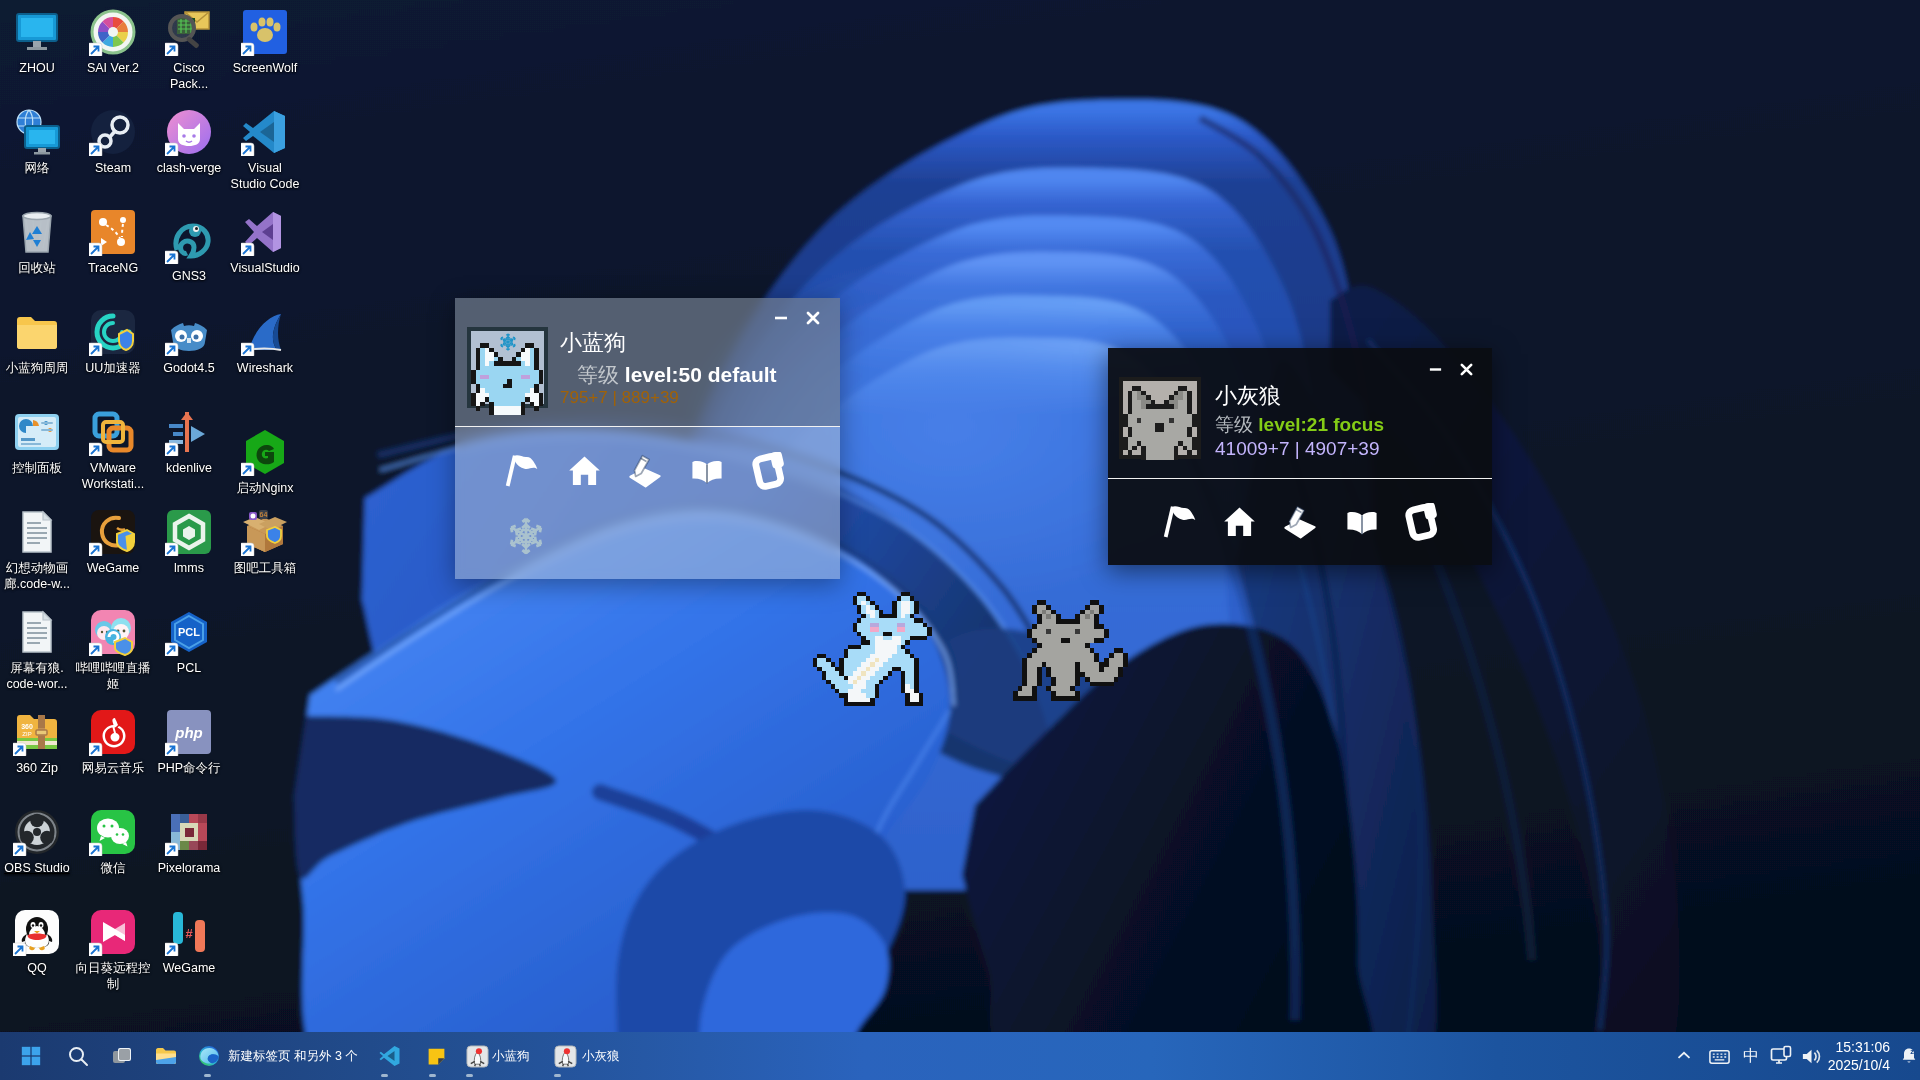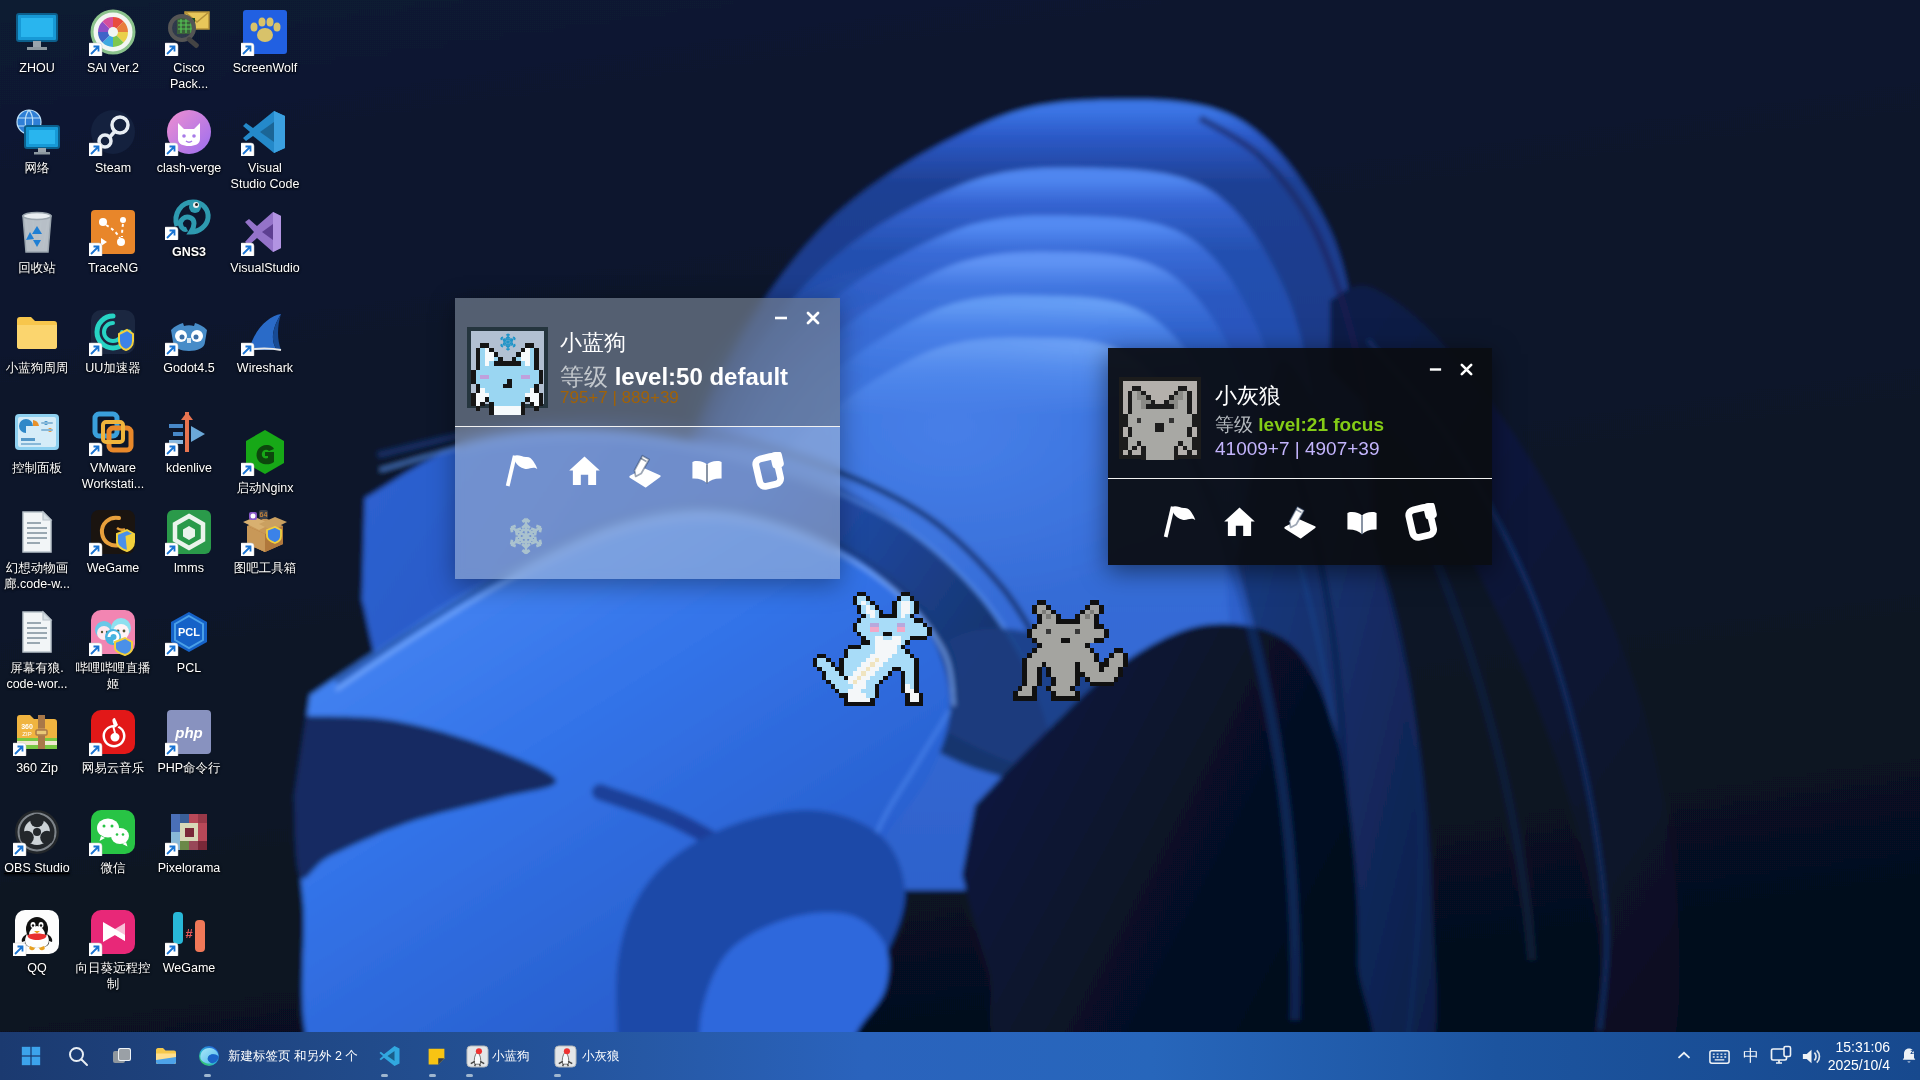--- a/index.html
+++ b/index.html
@@ -280,21 +280,21 @@
           <circle cx="32" cy="34" r="4" fill="#fff"></circle>
           <path d="M 17 17 Q 26 22 31 30 M 34 16 Q 33 22 33 29" stroke="#fff" stroke-width="2" fill="none" stroke-dasharray="3 3"></path>
           <path d="M 12 30 l 6 4 l -6 4 Z" fill="#fff"></path>
           <g>
             <rect x="-2" y="35" width="15" height="15" rx="3" fill="#fff" stroke="#c8c8c8" stroke-width="0.5"></rect>
             <path d="M 2 46 L 9 39 M 4.5 38.5 L 9.5 38.5 L 9.5 43.5" stroke="#1973d2" stroke-width="1.8" fill="none"></path>
           </g>
         </svg></div>
       <div class="lbl">TraceNG</div>
     </div>
-<div class="icon" style="left:151px;top:192px;font-weight:bold;">
+<div class="icon" style="left:151px;top:216px;">
       <div class="img"><svg width="48" height="48" viewBox="0 0 48 48">
           <path d="M 12 34 C 8 22 16 10 28 10 C 38 10 44 18 43 26 C 42 34 34 40 26 40 C 30 34 30 28 26 26 C 20 23 14 28 16 34 C 17 37 20 38 22 37" fill="none" stroke="#2e9ab0" stroke-width="5"></path>
           <circle cx="30" cy="15" r="6" fill="#2e9ab0"></circle>
           <circle cx="31" cy="13" r="3" fill="#f0f0f0"></circle>
           <circle cx="31.5" cy="12.5" r="1.5" fill="#222"></circle>
           <g>
             <rect x="-2" y="35" width="15" height="15" rx="3" fill="#fff" stroke="#c8c8c8" stroke-width="0.5"></rect>
             <path d="M 2 46 L 9 39 M 4.5 38.5 L 9.5 38.5 L 9.5 43.5" stroke="#1973d2" stroke-width="1.8" fill="none"></path>
           </g>
         </svg></div>
@@ -779,21 +779,21 @@
             <rect x="18" y="63" width="4.5" height="4.5" fill="#161616"></rect>
             <rect x="22.5" y="63" width="27" height="4.5" fill="#f6fafc"></rect>
             <rect x="49.5" y="63" width="4.5" height="4.5" fill="#161616"></rect>
             <rect x="63" y="63" width="4.5" height="4.5" fill="#161616"></rect>
             <rect x="18" y="67.5" width="4.5" height="4.5" fill="#161616"></rect>
             <rect x="22.5" y="67.5" width="27" height="4.5" fill="#f6fafc"></rect>
             <rect x="49.5" y="67.5" width="4.5" height="4.5" fill="#161616"></rect>
           </svg></div>
   </div>
   <div style="position:absolute;left:105px;top:30px;font-size:22px;color:#fff;">小蓝狗</div>
-  <div style="position:absolute;left:105px;top:63px;font-size:24px;color:#c3c8cd;">等级 <b style="color:#fff;">level:50 default</b></div>
+  <div style="position:absolute;left:122px;top:63px;font-size:21px;color:#c3c8cd;">等级 <b style="color:#fff;">level:50 default</b></div>
   <div style="position:absolute;left:105px;top:90px;font-size:17px;color:#a16207;">795+7 | 889+39</div>
   <div class="pw-btn" style="left:318px;top:12px;"><svg width="16" height="16" viewBox="0 0 16 16">
           <path d="M 2 8 L 14 8" stroke="#fff" stroke-width="2.6"></path>
         </svg></div>
   <div class="pw-btn" style="left:350px;top:12px;"><svg width="16" height="16" viewBox="0 0 16 16">
           <path d="M 3 3 L 13 13 M 13 3 L 3 13" stroke="#fff" stroke-width="2.8" stroke-linecap="round"></path>
         </svg></div>
   <div class="pw-div" style="top:128px;"></div>
   <div style="position:absolute;left:50px;top:156px;"><svg width="34" height="34" viewBox="0 0 24 24">
           <use href="#i-flag"></use>
@@ -1298,21 +1298,21 @@
               <stop offset="0%" stop-color="#a8e8f8"></stop>
               <stop offset="100%" stop-color="#50b8ec"></stop>
             </linearGradient>
           </defs>
           <circle cx="12" cy="12" r="10" fill="url(#edg1)"></circle>
           <path d="M 3.5 14.5 C 2.5 8.5 7 3.8 12.6 4 C 18 4.2 21.6 8.2 21.4 12.4 C 19.6 10.4 16.2 9.8 13.6 10.8 C 10.4 12 9.8 15.6 12.2 17.8 C 13 18.5 14 19 15 19.2 C 11 20.5 5.2 18.6 3.5 14.5 Z" fill="url(#edg2)"></path>
           <path d="M 12.2 17.8 C 9.8 15.6 10.4 12 13.6 10.8 C 16.2 9.8 19.6 10.4 21.4 12.4 C 21.2 15.9 18.6 18.8 15 19.2 C 14 19 13 18.5 12.2 17.8 Z" fill="#1c64c8"></path>
         </svg>
       </div>
 <div class="tb-ic" style="left:228px;width:132px;justify-content:flex-start;">
-        <span class="tb-lbl" style="white-space:nowrap;overflow:hidden;width:130px;display:inline-block;">新建标签页 和另外 2 个</span>
+        <span class="tb-lbl" style="white-space:nowrap;overflow:hidden;width:130px;display:inline-block;">新建标签页 和另外 3 个</span>
       </div>
 <div class="tb-ic" style="left:370px;width:40px;">
         <svg width="24" height="24" viewBox="0 0 24 24">
           <path d="M 16.5 2 L 21.5 4.5 L 21.5 19.5 L 16.5 22 L 6 13.8 L 2.8 16.3 L 1.5 15 L 5 12 L 1.5 9 L 2.8 7.7 L 6 10.2 Z" fill="#31a8e0"></path>
           <path d="M 16.5 7 L 16.5 17 L 9.5 12 Z" fill="#1a5f8a"></path>
         </svg>
       </div>
 <div class="tb-ic" style="left:418px;width:37px;">
         <svg width="21" height="21" viewBox="0 0 24 24">
           <path d="M 3 3 L 21 3 L 21 14 L 14 21 L 3 21 Z" fill="#f8c413"></path>

